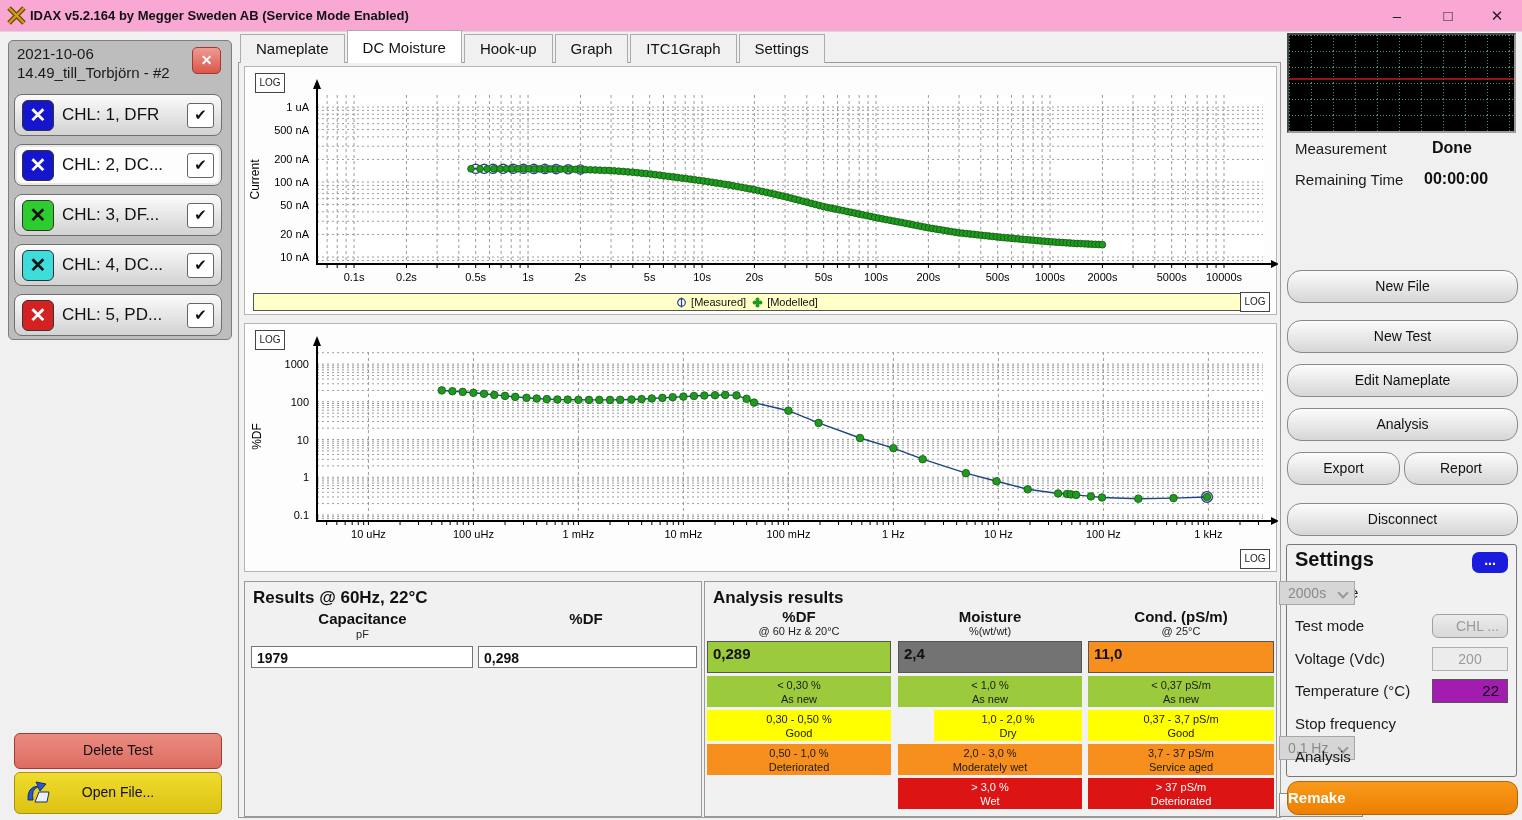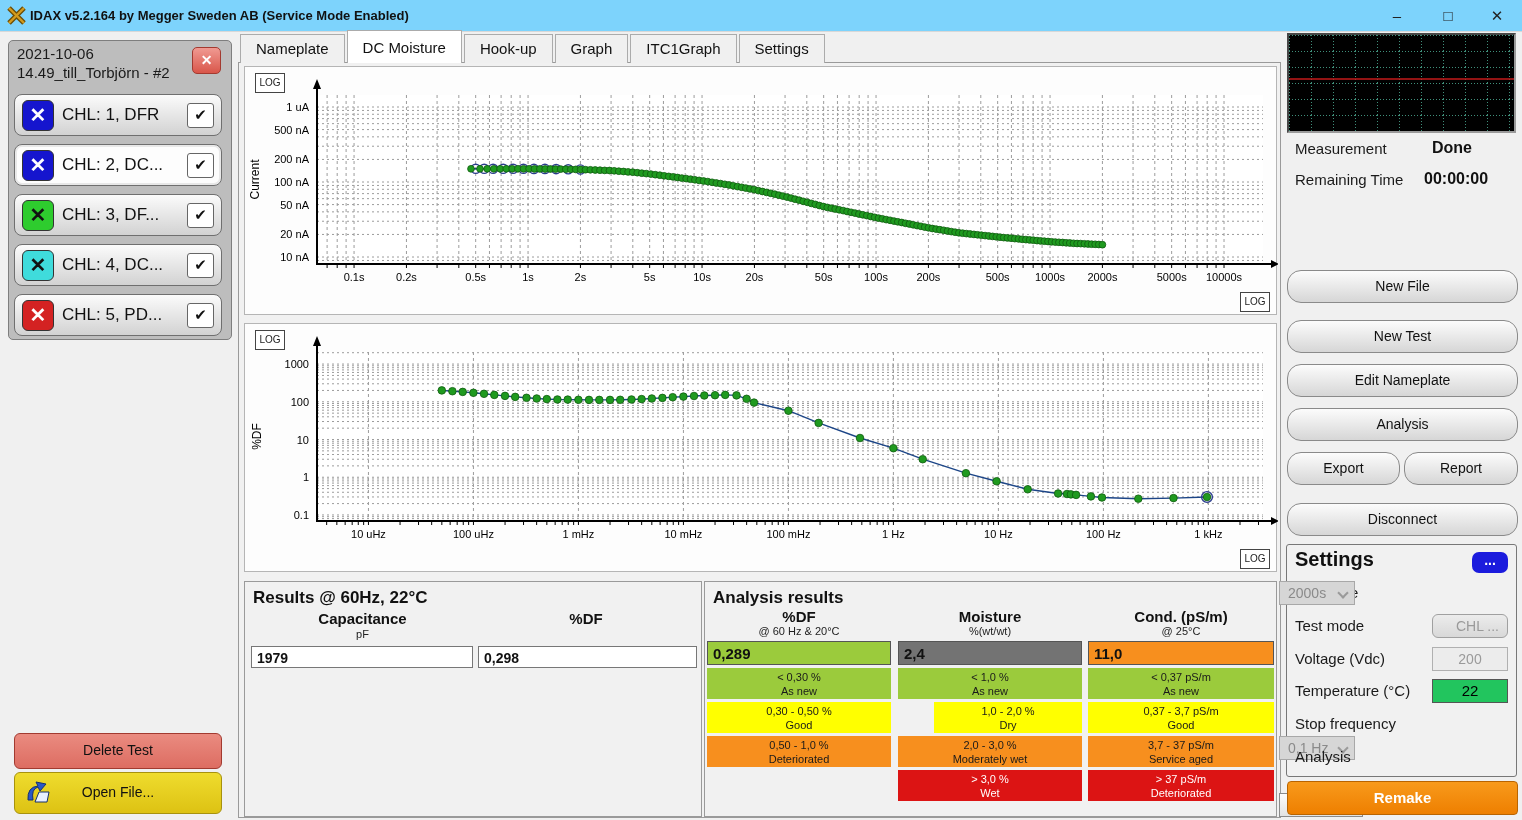--- a/index.html
+++ b/index.html
@@ -1,20 +1,20 @@
 <!DOCTYPE html>
 <html><head>
 <meta charset="utf-8">
 <style>
   html,body{margin:0;padding:0}
   body{width:1522px;height:820px;position:relative;background:#f0f0f0;
        font-family:"Liberation Sans",sans-serif;overflow:hidden;color:#111}
   .abs{position:absolute}
   
-  .titlebar{left:0;top:0;width:1522px;height:31px;background:#7dd3fc;border-bottom:1px solid #d8d8d8}
+  .titlebar{left:0;top:0;width:1522px;height:31px;background:#f9a8d4;border-bottom:1px solid #d8d8d8}
   .title-text{left:30px;top:0;height:31px;line-height:31px;font-size:13px;font-weight:bold}
   .winbtn{top:0;width:46px;height:31px;text-align:center;line-height:31px;font-size:15px;color:#222;cursor:default}
   
   .sidepanel{left:8px;top:40px;width:222px;height:298px;background:#bdbdbd;border:1px solid #7e7e7e;border-radius:5px}
   .sbtext{font-size:15px;color:#1a1a1a}
   .closebtn{width:27px;height:25px;border-radius:5px;background:linear-gradient(#f09a92,#d9564a);
             border:1px solid #a33a30;color:#fff;font-weight:bold;text-align:center;line-height:24px;font-size:14px}
   .chrow{width:206px;height:40px;border:1px solid #6f6f6f;border-radius:8px;
          background:linear-gradient(#fbfbfb,#d2d2d2)}
   .chrow.sel{background:#fdfdfd;box-shadow:0 0 0 2px #e8e8e8 inset}
@@ -35,38 +35,38 @@
           line-height:17px;color:#222}
   .legendbar{height:16px;background:#ffffc8;border:1px solid #555;display:flex;align-items:center;font-size:11px;gap:6px}
   .legenditem{display:flex;align-items:center;gap:4px;color:#111}
   
   .groupbox{background:#f1f1f1;border:1px solid #9a9a9a;box-sizing:border-box}
   .gtitle{font-size:17px;font-weight:bold}
   .colhead{font-size:15px;font-weight:bold;text-align:center}
   .colsub{font-size:11px;text-align:center;color:#222}
   .valfield{height:22px;background:#fff;border:1px solid #777;font-size:14px;font-weight:bold;
             line-height:22px;padding-left:5px;box-sizing:border-box}
-  .aval{height:24px;border:1px solid #555;font-size:15px;font-weight:bold;line-height:24px;padding-left:5px;box-sizing:border-box}
+  .aval{height:32px;border:1px solid #555;font-size:15px;font-weight:bold;line-height:24px;padding-left:5px;box-sizing:border-box}
   .rcell{height:31px;margin-top:3px;text-align:center;font-size:11px;line-height:14px;padding-top:2px;box-sizing:border-box}
   
   .scope{left:1287px;top:33px;width:229px;height:100px;background:#000;border:2px inset #9a9a9a;box-sizing:border-box}
   .mlabel{font-size:15px;color:#1a1a1a}
   .mvalue{font-size:16px;font-weight:bold}
   .rbtn{left:1287px;width:229px;height:31px;border-radius:14px;border:1px solid #8a8a8a;
         background:linear-gradient(#fcfcfc,#d6d6d6);text-align:center;line-height:30px;font-size:14px}
   .settings{left:1286px;top:544px;width:231px;height:233px;border:1px solid #777;border-radius:3px;background:#f1f1f1;box-sizing:border-box}
   .srow-label{font-size:15px;color:#1a1a1a}
   .sctrl{width:76px;height:24px;box-sizing:border-box;font-size:14px}
   .scombo{background:#d6d6d6;color:#8a8a8a;border:1px solid #a8a8a8;line-height:22px;padding-left:8px;position:relative}
   .scombo.enabled{background:linear-gradient(#fcfcfc,#e2e2e2);color:#111;border:1px solid #8a8a8a}
   .chev{position:absolute;right:7px;top:7px;width:6px;height:6px;border-right:2px solid #9a9a9a;
         border-bottom:2px solid #9a9a9a;transform:rotate(45deg)}
   .chev.dark{border-color:#444}
   .sinput{background:#ececec;color:#9a9a9a;border:1px solid #b0b0b0;text-align:center;line-height:22px}
-  .sinput.enabled{background:#22c55e;color:#000;border:1px solid #555;text-align:center;font-size:15px}
+  .sinput.enabled{background:#a21caf;color:#000;border:1px solid #555;text-align:right;padding-right:8px;font-size:15px}
   .sbutton{background:linear-gradient(#ececec,#d8d8d8);color:#9a9a9a;border:1px solid #a0a0a0;border-radius:6px;
            text-align:right;padding-right:8px;line-height:22px}
   svg text{font-family:"Liberation Sans",sans-serif}
 </style>
 </head>
 <body>
 
 <div class="abs titlebar">
   <svg class="abs" style="left:7px;top:6px" width="19" height="19">
     <path d="M2 2 L17 17 M17 2 L2 17" stroke="#6b4e08" stroke-width="5"></path>
@@ -436,20 +436,41 @@
         <circle cx="832.1" cy="176.5" r="3.4" fill="#1F9A1F" stroke="#0F5A0F" stroke-width="0.8"></circle>
         <circle cx="835.7" cy="176.6" r="3.4" fill="#1F9A1F" stroke="#0F5A0F" stroke-width="0.8"></circle>
         <circle cx="839.4" cy="176.8" r="3.4" fill="#1F9A1F" stroke="#0F5A0F" stroke-width="0.8"></circle>
         <circle cx="843.0" cy="177.0" r="3.4" fill="#1F9A1F" stroke="#0F5A0F" stroke-width="0.8"></circle>
         <circle cx="846.6" cy="177.2" r="3.4" fill="#1F9A1F" stroke="#0F5A0F" stroke-width="0.8"></circle>
         <circle cx="850.2" cy="177.3" r="3.4" fill="#1F9A1F" stroke="#0F5A0F" stroke-width="0.8"></circle>
         <circle cx="853.8" cy="177.5" r="3.4" fill="#1F9A1F" stroke="#0F5A0F" stroke-width="0.8"></circle>
         <circle cx="857.4" cy="177.7" r="3.4" fill="#1F9A1F" stroke="#0F5A0F" stroke-width="0.8"></circle>
       </g>
     </svg>
+  <div class="abs legendbar" style="left:8px;top:226px;width:986px;justify-content:center">
+    <span class="legenditem">
+        <svg width="11" height="11">
+          <circle cx="5.5" cy="5.5" r="3.8" fill="#fff" stroke="#2B3C8F" stroke-width="1.2"></circle>
+          <path d="M5.5 0.5 V10.5" stroke="#2B3C8F" stroke-width="1.2"></path>
+        </svg>
+      <span>[Measured]</span>
+      </span>
+    <span class="legenditem">
+        <svg width="11" height="11">
+          <g fill="#1F9A1F">
+            <circle cx="5.5" cy="2.6" r="2"></circle>
+            <circle cx="5.5" cy="8.4" r="2"></circle>
+            <circle cx="2.6" cy="5.5" r="2"></circle>
+            <circle cx="8.4" cy="5.5" r="2"></circle>
+            <circle cx="5.5" cy="5.5" r="2.2"></circle>
+          </g>
+        </svg>
+      <span>[Modelled]</span>
+      </span>
+  </div>
   <div class="abs logbtn" style="right:6px;top:225px">LOG</div>
 </div>
 
 <div class="abs chartpanel" style="top:323px">
   <div class="abs logbtn" style="left:10px;top:6px">LOG</div>
   <svg id="chart2" class="abs" style="left:0;top:0" width="1033" height="222">
       <rect x="72" y="28" width="946" height="169" fill="#ffffff"></rect>
       <line x1="72" x2="1018" y1="196.80768554410506" y2="196.80768554410506" stroke="#9C9C9C" stroke-width="1" stroke-dasharray="2,3"></line>
       <line x1="72" x2="1018" y1="194.62004290142" y2="194.62004290142" stroke="#9C9C9C" stroke-width="1" stroke-dasharray="2,3"></line>
       <line x1="72" x2="1018" y1="192.69040533588262" y2="192.69040533588262" stroke="#9C9C9C" stroke-width="1" stroke-dasharray="2,3"></line>
@@ -774,13 +795,13 @@
   <div class="abs sctrl sinput enabled" style="right:8px;top:134px">22</div>
 
   <div class="abs srow-label" style="left:8px;top:170px">Stop frequency</div>
   <div class="abs sctrl scombo" style="right:8px;top:167px"><span>0,1 Hz</span><span class="chev"></span></div>
 
   <div class="abs srow-label" style="left:8px;top:203px">Analysis</div>
   <div class="abs sctrl scombo enabled" style="right:8px;top:200px;width:84px"><span>Moisture</span><span class="chev dark"></span></div>
 </div>
 
 <div class="abs" style="left:1287px;top:781px;width:229px;height:32px;background:linear-gradient(#f89a1c,#ee7f00);
-     border:1px solid #b96400;border-radius:4px;text-align:center;line-height:31px;font-size:15px;font-weight:bold;color:#fff">Remake</div>
+     border:1px solid #b96400;border-radius:11px;line-height:31px;font-size:15px;font-weight:bold;color:#fff">Remake</div>
 
 </body></html>

